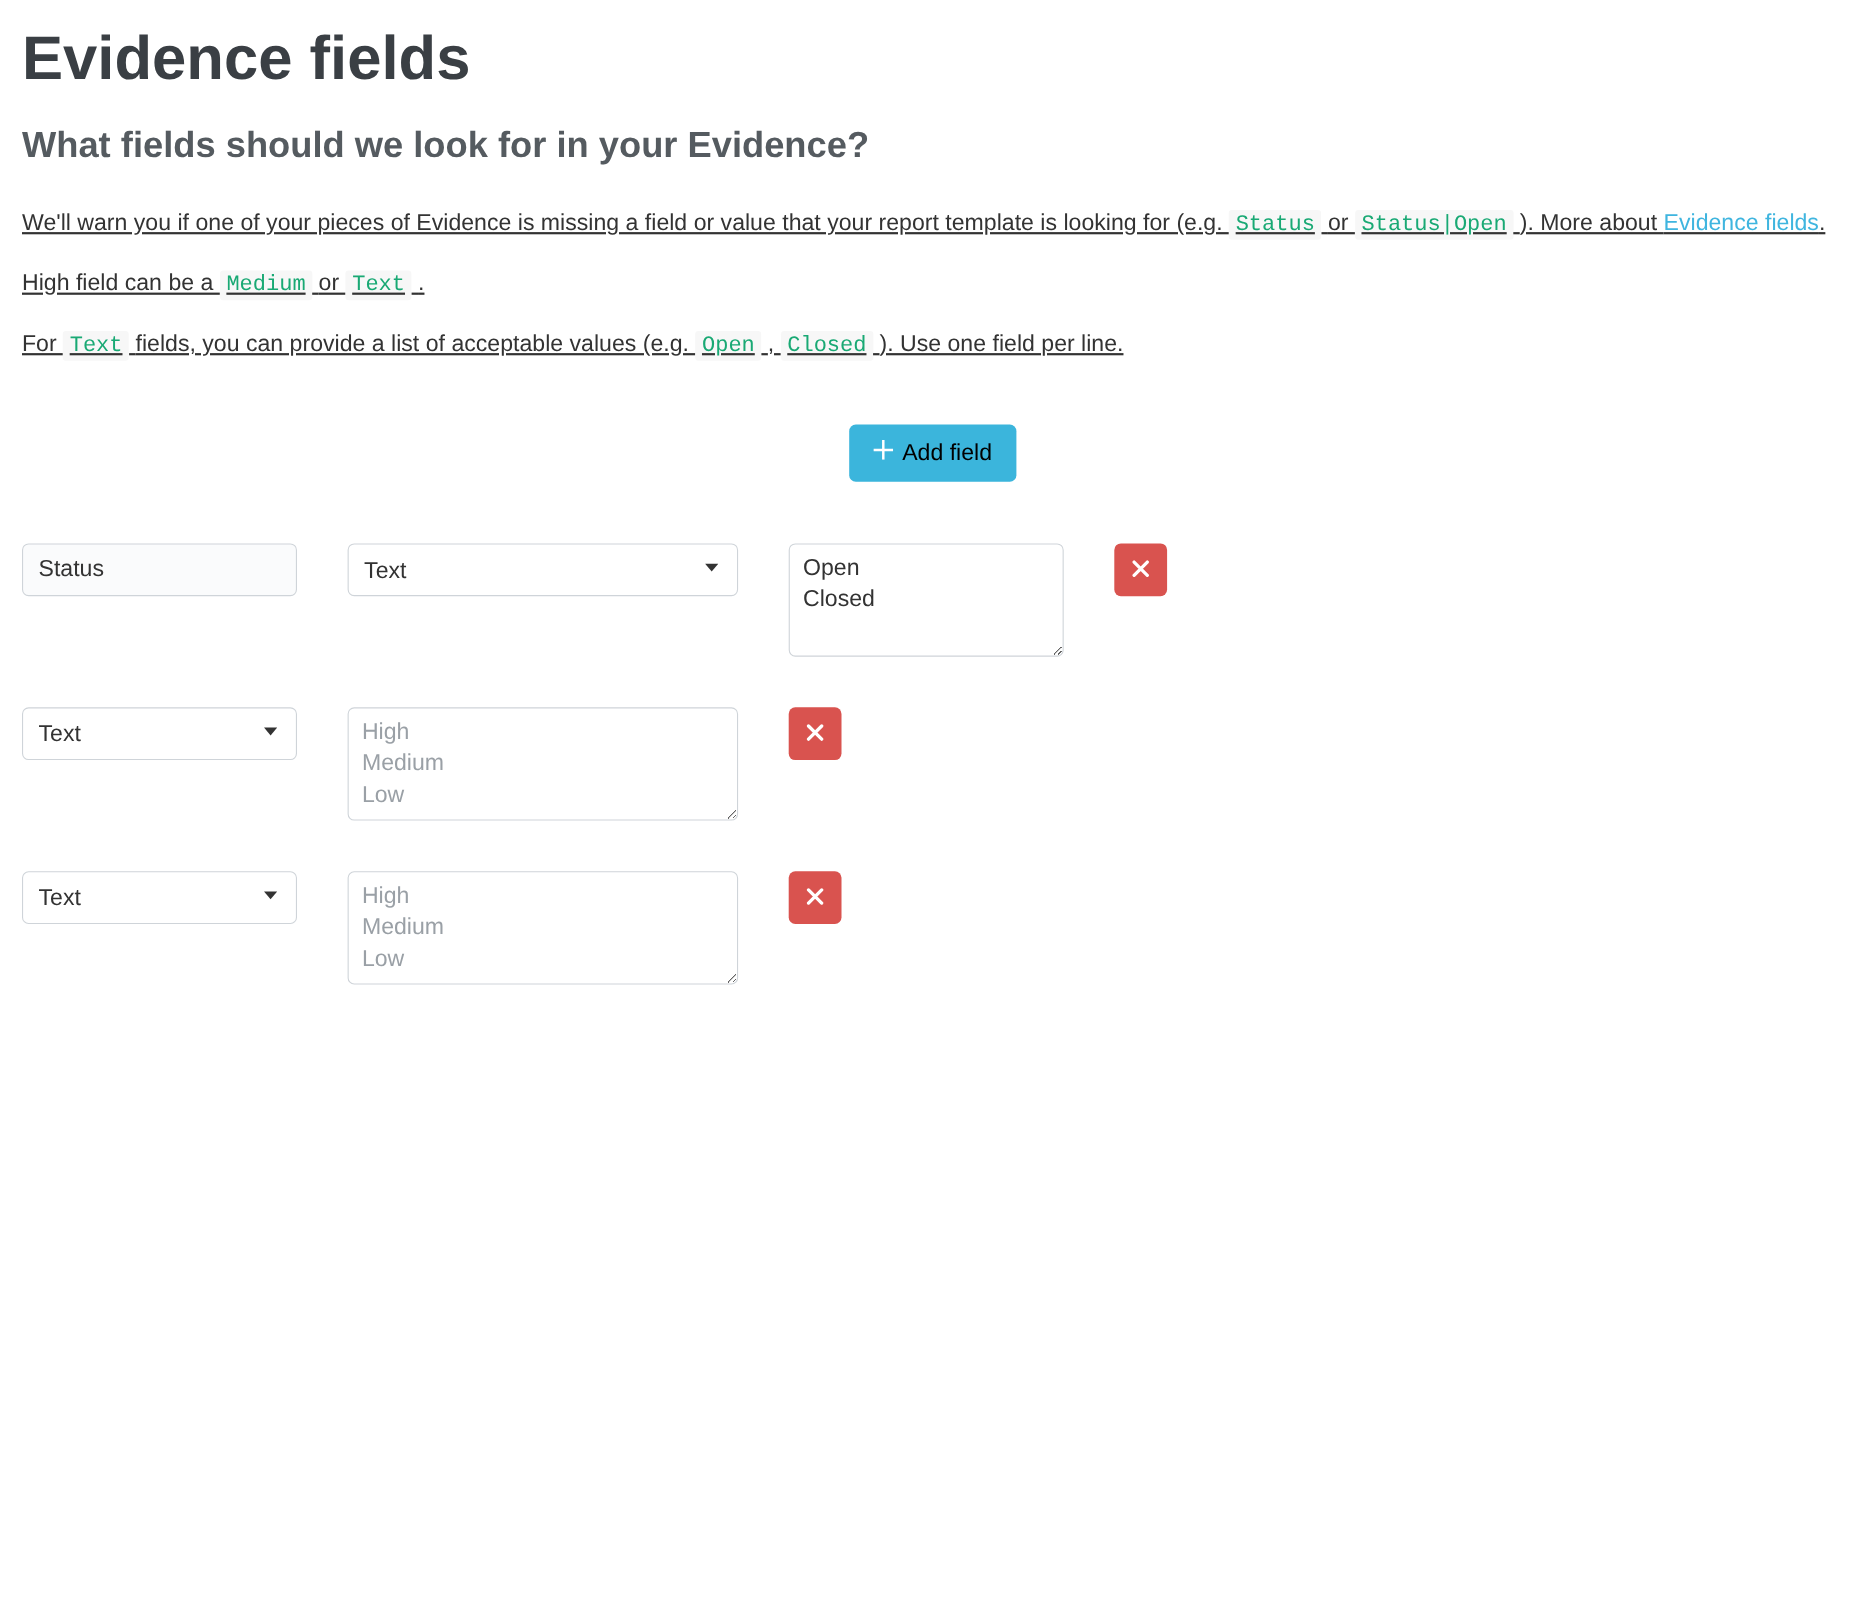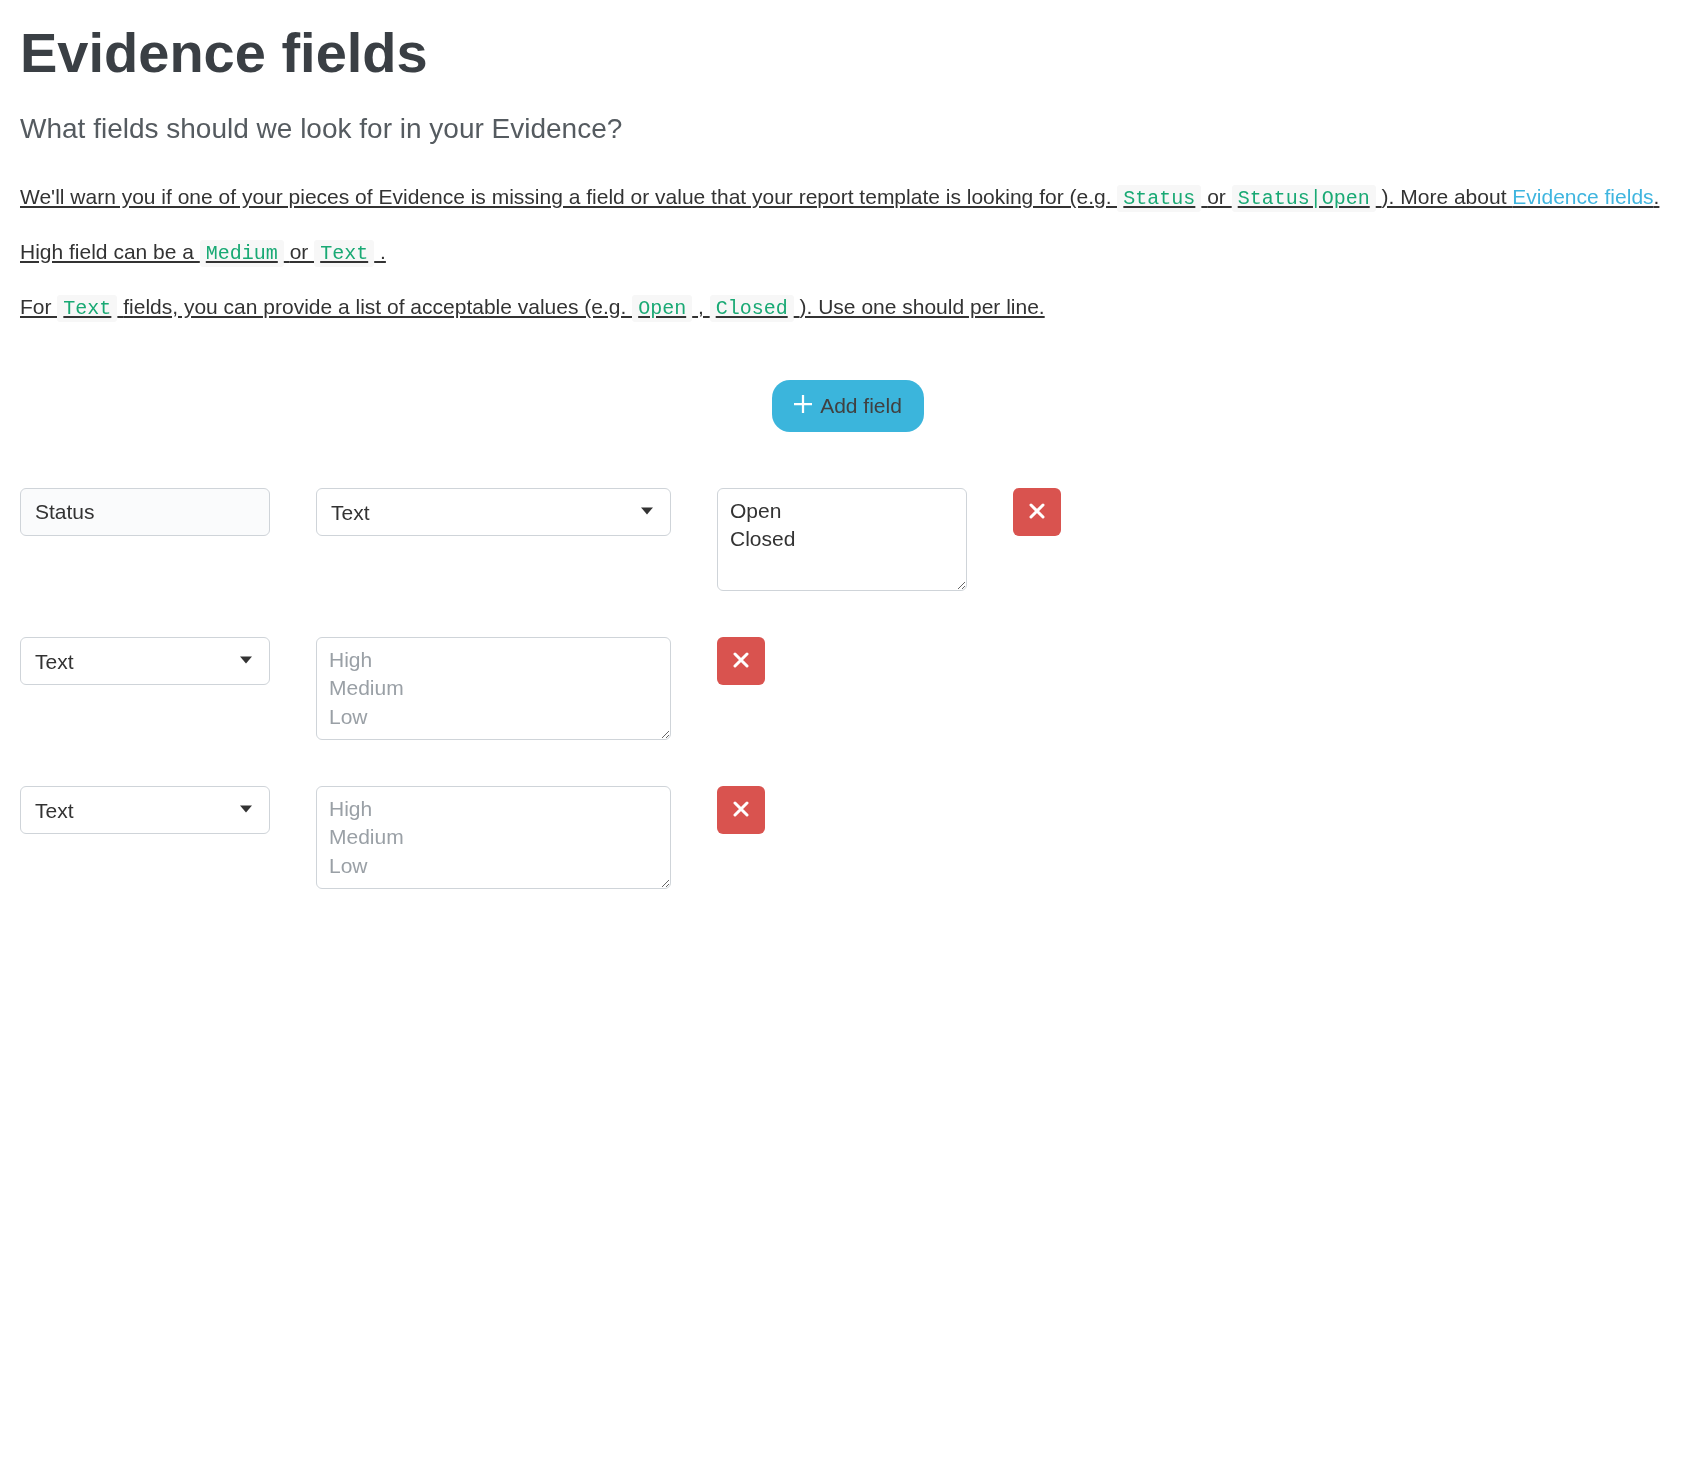--- a/index.html
+++ b/index.html
@@ -13,22 +13,22 @@
       padding: 20px;
       color: #333;
     }
     h1 {
       font-size: 56px;
       font-weight: 700;
       color: #3a3f44;
       margin-bottom: 28px;
     }
     h2.subtitle {
-      font-size: 28px;
-      font-weight: 400;
+      font-size: 33px;
+      font-weight: 700;
       color: #555b60;
       margin-bottom: 36px;
     }
     p.desc {
       font-size: 21px;
       color: #333;
       margin-bottom: 22px;
       line-height: 1.5;
       text-decoration: underline;
     }
@@ -46,23 +46,23 @@
     }
     .add-field-wrapper {
       text-align: center;
       margin: 56px 0 56px 0;
     }
     .btn-add {
       display: inline-flex;
       align-items: center;
       gap: 8px;
       background: #3bb5dc;
-      color: #404040;
+      color: #000000;
       border: none;
-      border-radius: 18px;
+      border-radius: 6px;
       padding: 14px 22px;
       font-size: 21px;
       cursor: pointer;
     }
     .btn-add svg {
       width: 18px;
       height: 18px;
       fill: #fff;
     }
     .field-rows {
@@ -171,21 +171,21 @@
   <span>.</span>
 </p>
 
 <p class="desc">
   <span>For </span>
   <code>Text</code>
   <span> fields, you can provide a list of acceptable values (e.g. </span>
   <code>Open</code>
   <span>, </span>
   <code>Closed</code>
-  <span>). Use one should per line.</span>
+  <span>). Use one field per line.</span>
 </p>
 
 <div class="add-field-wrapper">
   <button class="btn-add">
     <span>
       <svg viewBox="0 0 16 16">
           <path d="M7 0h2v7h7v2H9v7H7V9H0V7h7V0z"></path>
         </svg>
     </span>
     <span>Add field</span>

